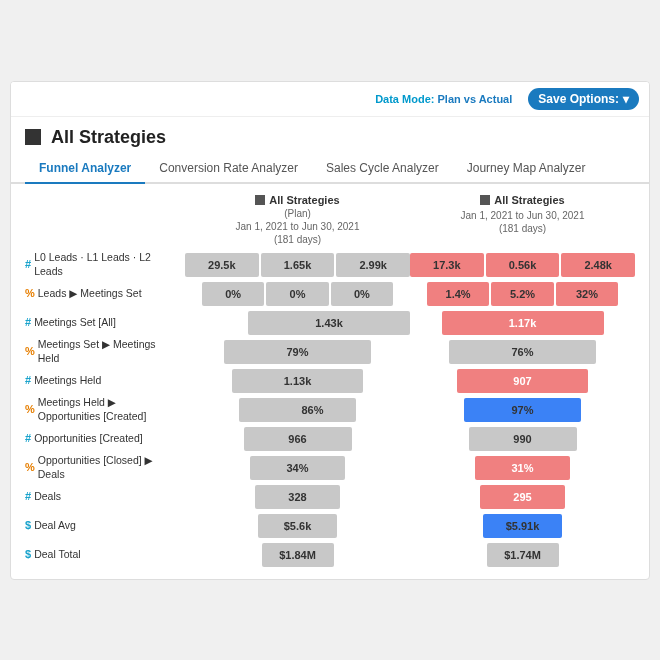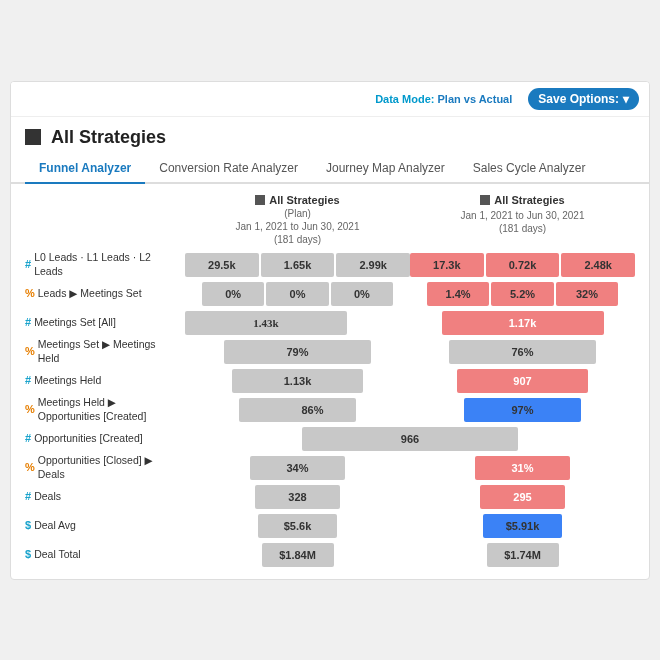--- a/index.html
+++ b/index.html
@@ -217,22 +217,22 @@
   </div>
 
   <div class="header">
     <span class="header-icon"></span>
     <span class="header-title">All Strategies</span>
   </div>
 
   <div class="tabs">
     <div class="tab active">Funnel Analyzer</div>
     <div class="tab">Conversion Rate Analyzer</div>
+    <div class="tab">Sales Cycle Analyzer</div>
     <div class="tab">Journey Map Analyzer</div>
-    <div class="tab">Sales Cycle Analyzer</div>
   </div>
 
   <div class="main-content">
 
     <div class="columns-header">
       <div class="col-header">
         <div class="col-header-strategy">
           <span class="sq"></span>
           <span>All Strategies</span>
         </div>
@@ -263,21 +263,21 @@
                 <div class="fc funnel-gray">29.5k</div>
                 <div class="fc funnel-gray">1.65k</div>
                 <div class="fc funnel-gray">2.99k</div>
               </div>
             </div>
           </div>
           <div class="col-data">
             <div style="width: 100%; display: flex; justify-content: center; align-items: center;">
               <div class="triple-cell" style="width: 100%;">
                 <div class="fc funnel-pink">17.3k</div>
-                <div class="fc funnel-pink">0.72k</div>
+                <div class="fc funnel-pink">0.56k</div>
                 <div class="fc funnel-pink">2.48k</div>
               </div>
             </div>
           </div>
         </div>
         <div class="row">
           <div class="row-label">
             <span class="icon pct">%</span>
             <span>Leads ▶ Meetings Set</span>
           </div>
@@ -299,21 +299,21 @@
               </div>
             </div>
           </div>
         </div>
         <div class="row">
           <div class="row-label">
             <span class="icon hash">#</span>
             <span>Meetings Set [All]</span>
           </div>
           <div class="col-data">
-            <div style="width: 100%; display: flex; justify-content: flex-start; font-family: Liberation Serif, serif;">
+            <div style="width: 100%; display: flex; justify-content: flex-end;">
               <div class="funnel-cell funnel-gray" style="width: 72%;">1.43k</div>
             </div>
           </div>
           <div class="col-data">
             <div style="width: 100%; display: flex; justify-content: center;">
               <div class="funnel-cell funnel-pink" style="width: 72%;">1.17k</div>
             </div>
           </div>
         </div>
         <div class="row">
@@ -365,20 +365,25 @@
           </div>
         </div>
         <div class="row">
           <div class="row-label">
             <span class="icon hash">#</span>
             <span>Opportunities [Created]</span>
           </div>
           <div class="col-data">
             <div style="width: 100%; display: flex; justify-content: center;">
               <div class="funnel-cell funnel-gray" style="width: 48%;">966</div>
+            </div>
+          </div>
+          <div class="col-data">
+            <div style="width: 100%; display: flex; justify-content: center;">
+              <div class="funnel-cell funnel-gray" style="width: 48%;">990</div>
             </div>
           </div>
         </div>
         <div class="row">
           <div class="row-label">
             <span class="icon pct">%</span>
             <span>Opportunities [Closed] ▶ Deals</span>
           </div>
           <div class="col-data">
             <div style="width: 100%; display: flex; justify-content: center;">

